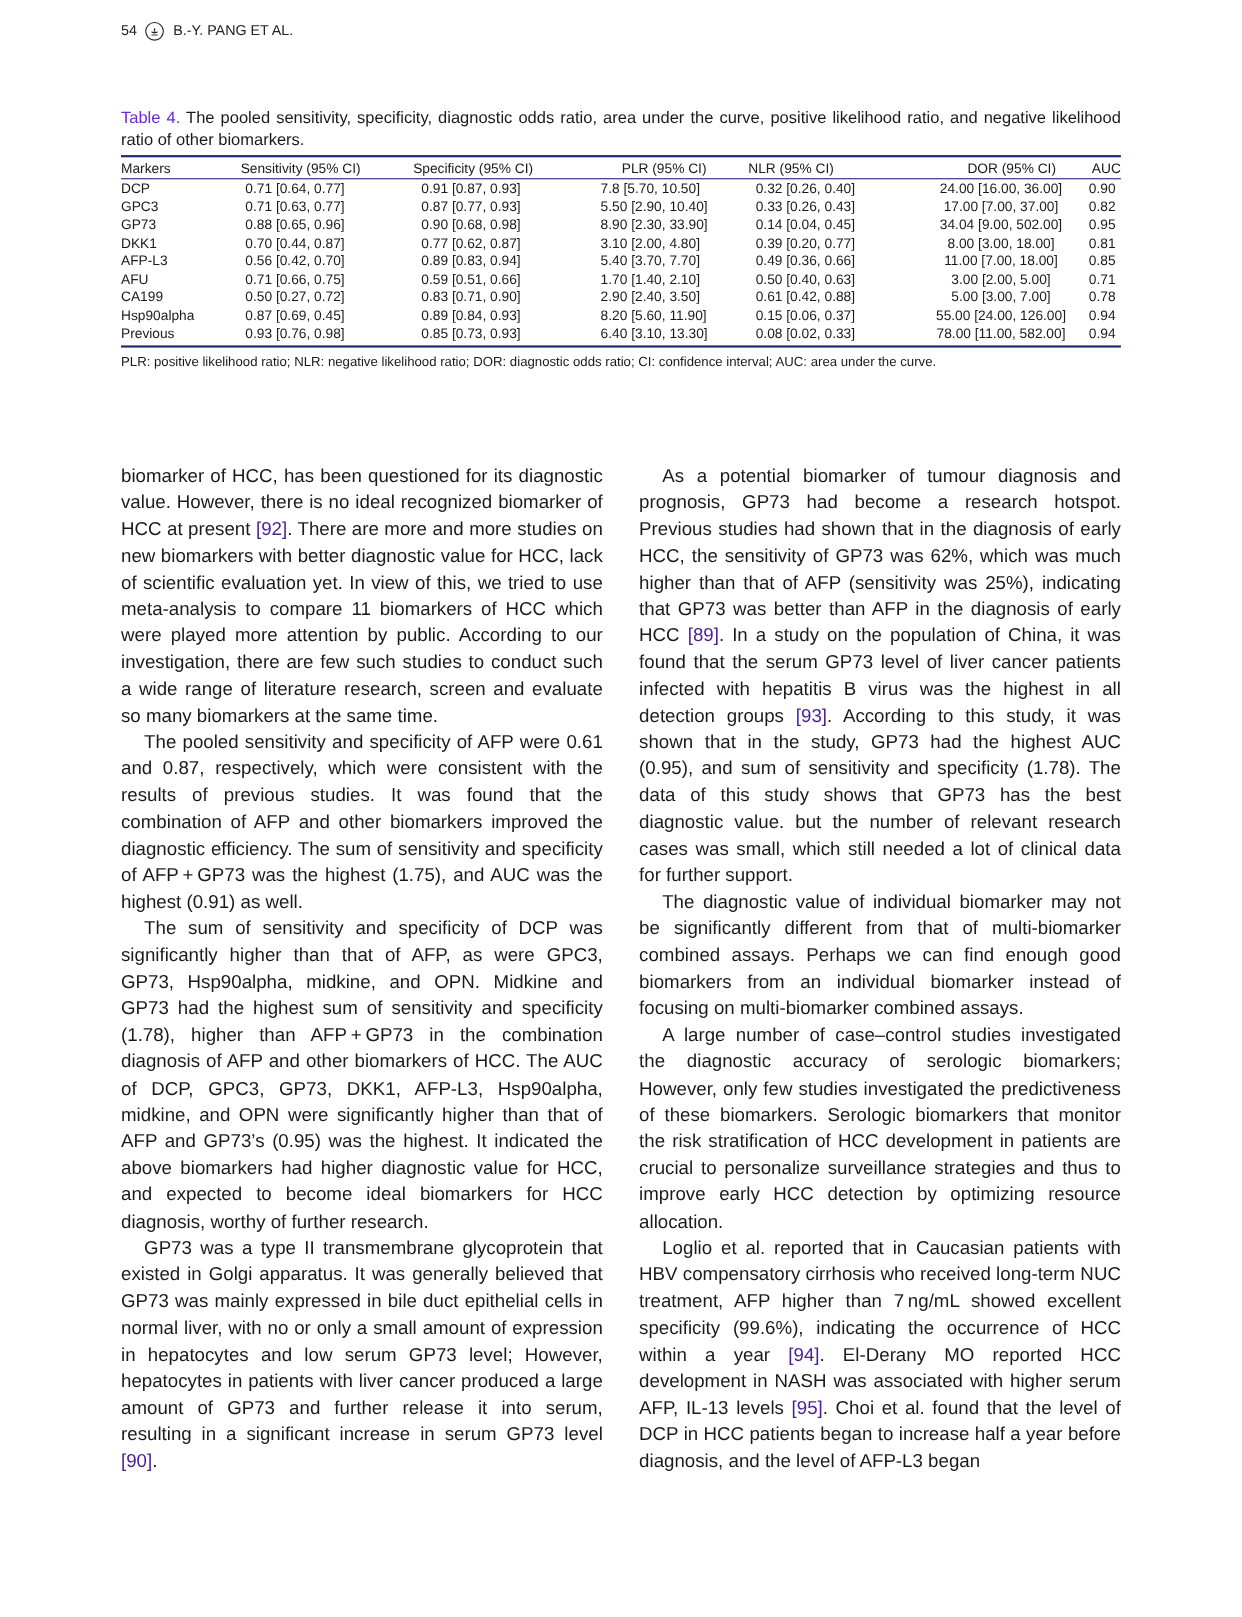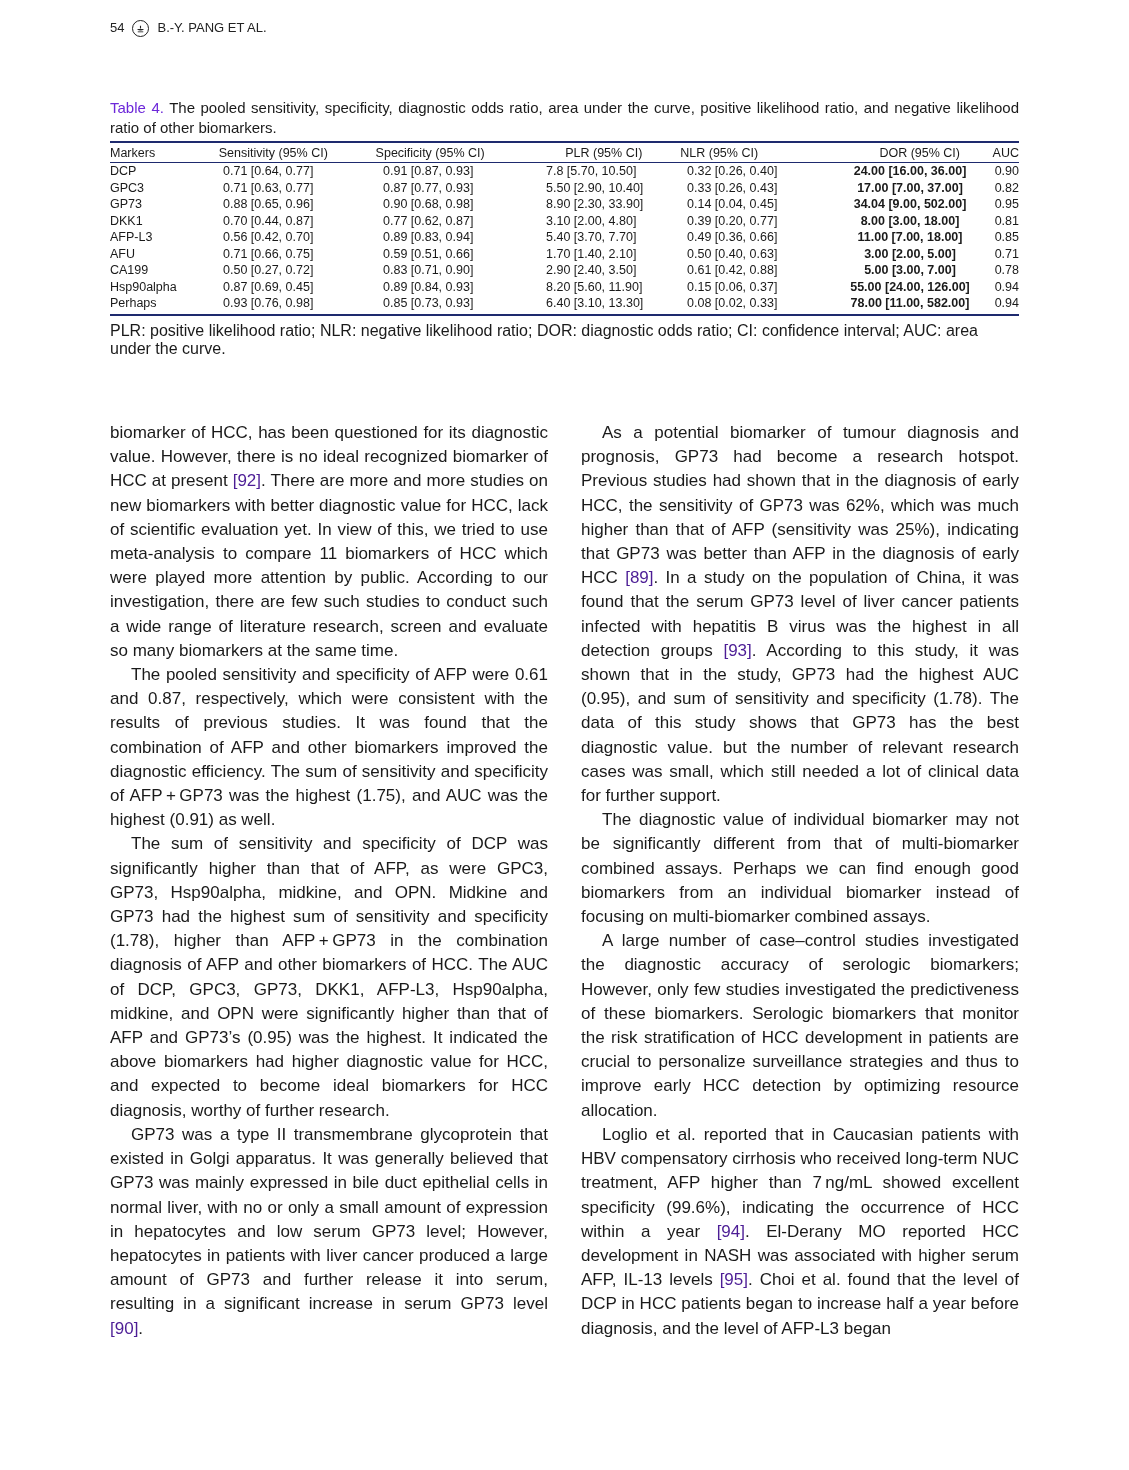--- a/index.html
+++ b/index.html
@@ -15,26 +15,26 @@
   .rule-thin { height:1px; background:#1e2a6e; }
   table { width:100%; border-collapse:collapse; font-size:12.5px; }
   th { font-weight:normal; text-align:left; padding:3px 0 2px 0; white-space:nowrap; }
   td { padding:0; line-height:16.5px; white-space:nowrap; }
   .c0 { width:113px; }
   .c1 { width:160px;margin-top:44px; }
   .c2 { width:163px; }
   .c3 { width:141px; text-align:left; }
   .c4 { width:148px; }
   .c5 { width:150px;text-align:center; }
-  .c6 { text-align:right; }
+  .c6 { text-align:center; }
   th.c3 { text-align:center; padding-left:0; }
   th.c4 { padding-left:8px; }
   th.c5 { padding-left:23px; }
-  td.c5 { padding-left:0;font-weight:bold; }
-  .footnote { font-size:16px; margin-top:6px; color:#1a1a1a; }
+  td.c5 { padding-left:0; }
+  .footnote { font-size:12px; margin-top:6px; color:#1a1a1a; }
   .col { position:absolute; top:421px; width:438px; font-size:17px; line-height:24.2px; text-align:justify; color:#1a1a1a; }
   .col.left { left:110px; }
   .col.right { left:581px; }
   .col p { margin:0; text-indent:21px; }
   .col p.noindent { text-indent:0; }
   .ref { color:#4c1d95; }
 </style>
 </head>
 <body>
 
@@ -135,21 +135,21 @@
         <tr>
           <td class="c0">Hsp90alpha</td>
           <td class="c1">0.87 [0.69, 0.45]</td>
           <td class="c2">0.89 [0.84, 0.93]</td>
           <td class="c3">8.20 [5.60, 11.90]</td>
           <td class="c4">0.15 [0.06, 0.37]</td>
           <td class="c5">55.00 [24.00, 126.00]</td>
           <td class="c6">0.94</td>
         </tr>
         <tr>
-          <td class="c0">Perhaps</td>
+          <td class="c0">Previous</td>
           <td class="c1">0.93 [0.76, 0.98]</td>
           <td class="c2">0.85 [0.73, 0.93]</td>
           <td class="c3">6.40 [3.10, 13.30]</td>
           <td class="c4">0.08 [0.02, 0.33]</td>
           <td class="c5">78.00 [11.00, 582.00]</td>
           <td class="c6">0.94</td>
         </tr>
       </tbody>
   </table>
   <div class="rule-thick" style="margin-top:2px"></div>

